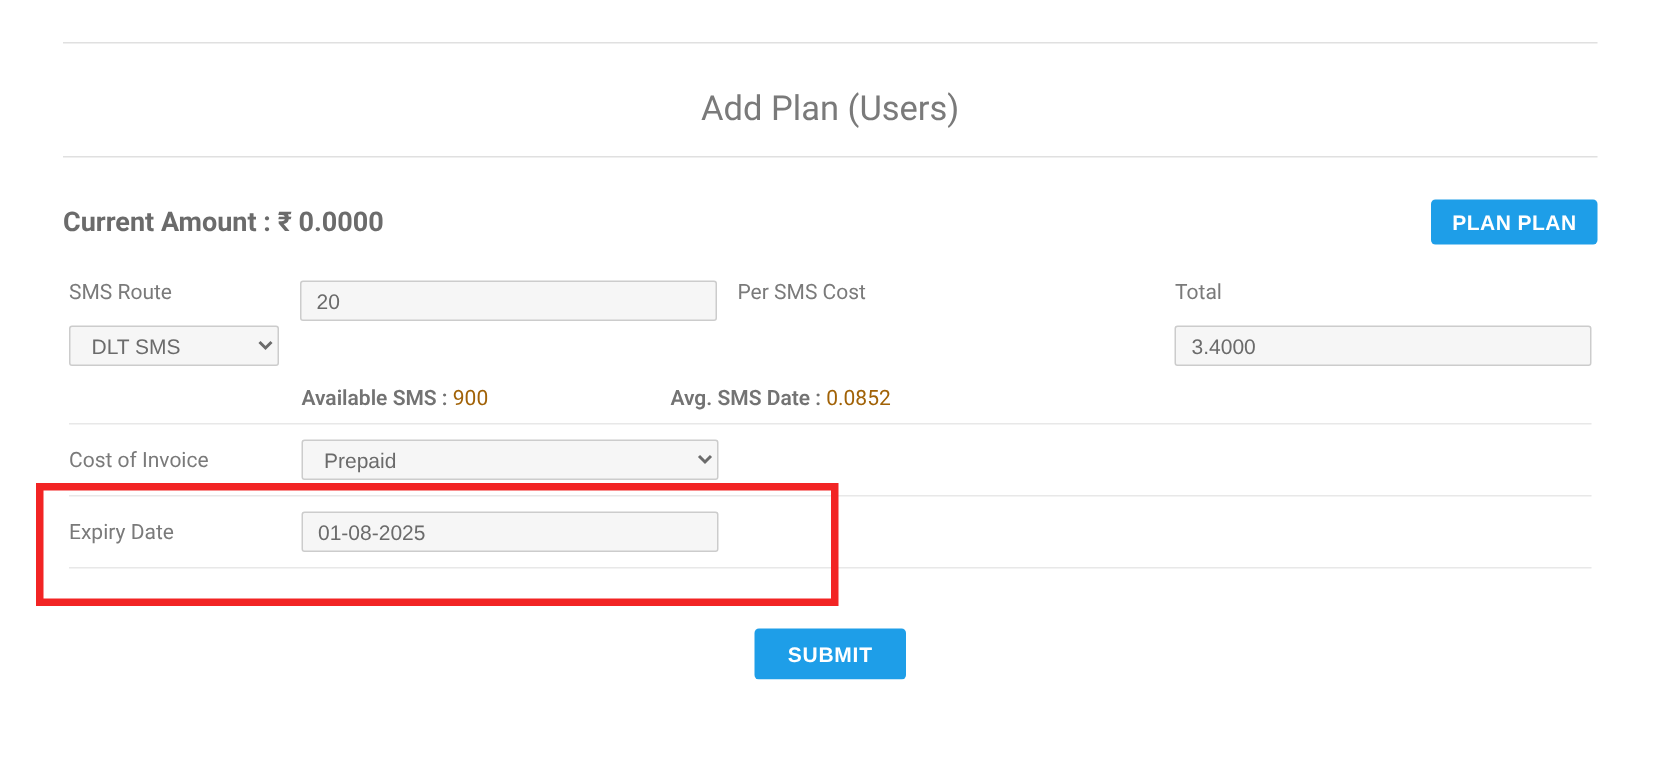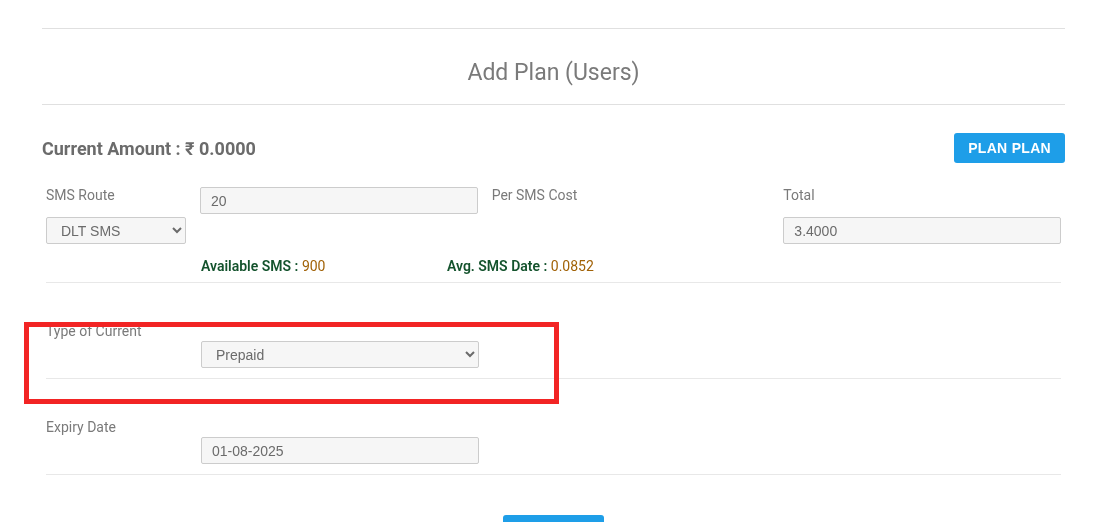--- a/index.html
+++ b/index.html
@@ -90,21 +90,21 @@
     .info-row .info-left {
       display: inline-block;
       margin-left: 155px;
     }
     .info-row .info-right {
       display: inline-block;
       margin-left: 118px;
     }
     .info-label {
       font-weight: 600;
-      color: #14532d;
+      color: #737373;
     }
     .info-value {
       color: #a16207;
     }
     .lower-section {
       margin: 0 26px 0 26px;
     }
     .lower-row {
       display: flex;
       align-items: center;
@@ -115,21 +115,20 @@
       width: 155px;
       font-size: 14px;
       color: #7a7a7a;
     }
     .lower-field {
       width: 278px;
     }
     .lower-field .select-input,
     .lower-field .text-input {
       width: 100%;
-      margin-top: 48px;
     }
     .highlight-box {
       position: absolute;
       border: 5px solid #f22424;
       left: 4px;
       top: 294px;
       width: 535px;
       height: 82px;
       pointer-events: none;
       z-index: 10;
@@ -194,21 +193,21 @@
     <span class="info-left">
       <span class="info-label">Available SMS : </span><span class="info-value">900</span>
     </span>
     <span class="info-right">
       <span class="info-label">Avg. SMS Date : </span><span class="info-value">0.0852</span>
     </span>
   </div>
 
   <div class="lower-section">
     <div class="lower-row">
-      <div class="lower-label">Type of Current</div>
+      <div class="lower-label">Cost of Invoice</div>
       <div class="lower-field">
         <select class="select-input">
           <option>Prepaid</option>
         </select>
       </div>
     </div>
     <div class="lower-row">
       <div class="lower-label">Expiry Date</div>
       <div class="lower-field">
         <input type="text" class="text-input" value="01-08-2025" style="">

